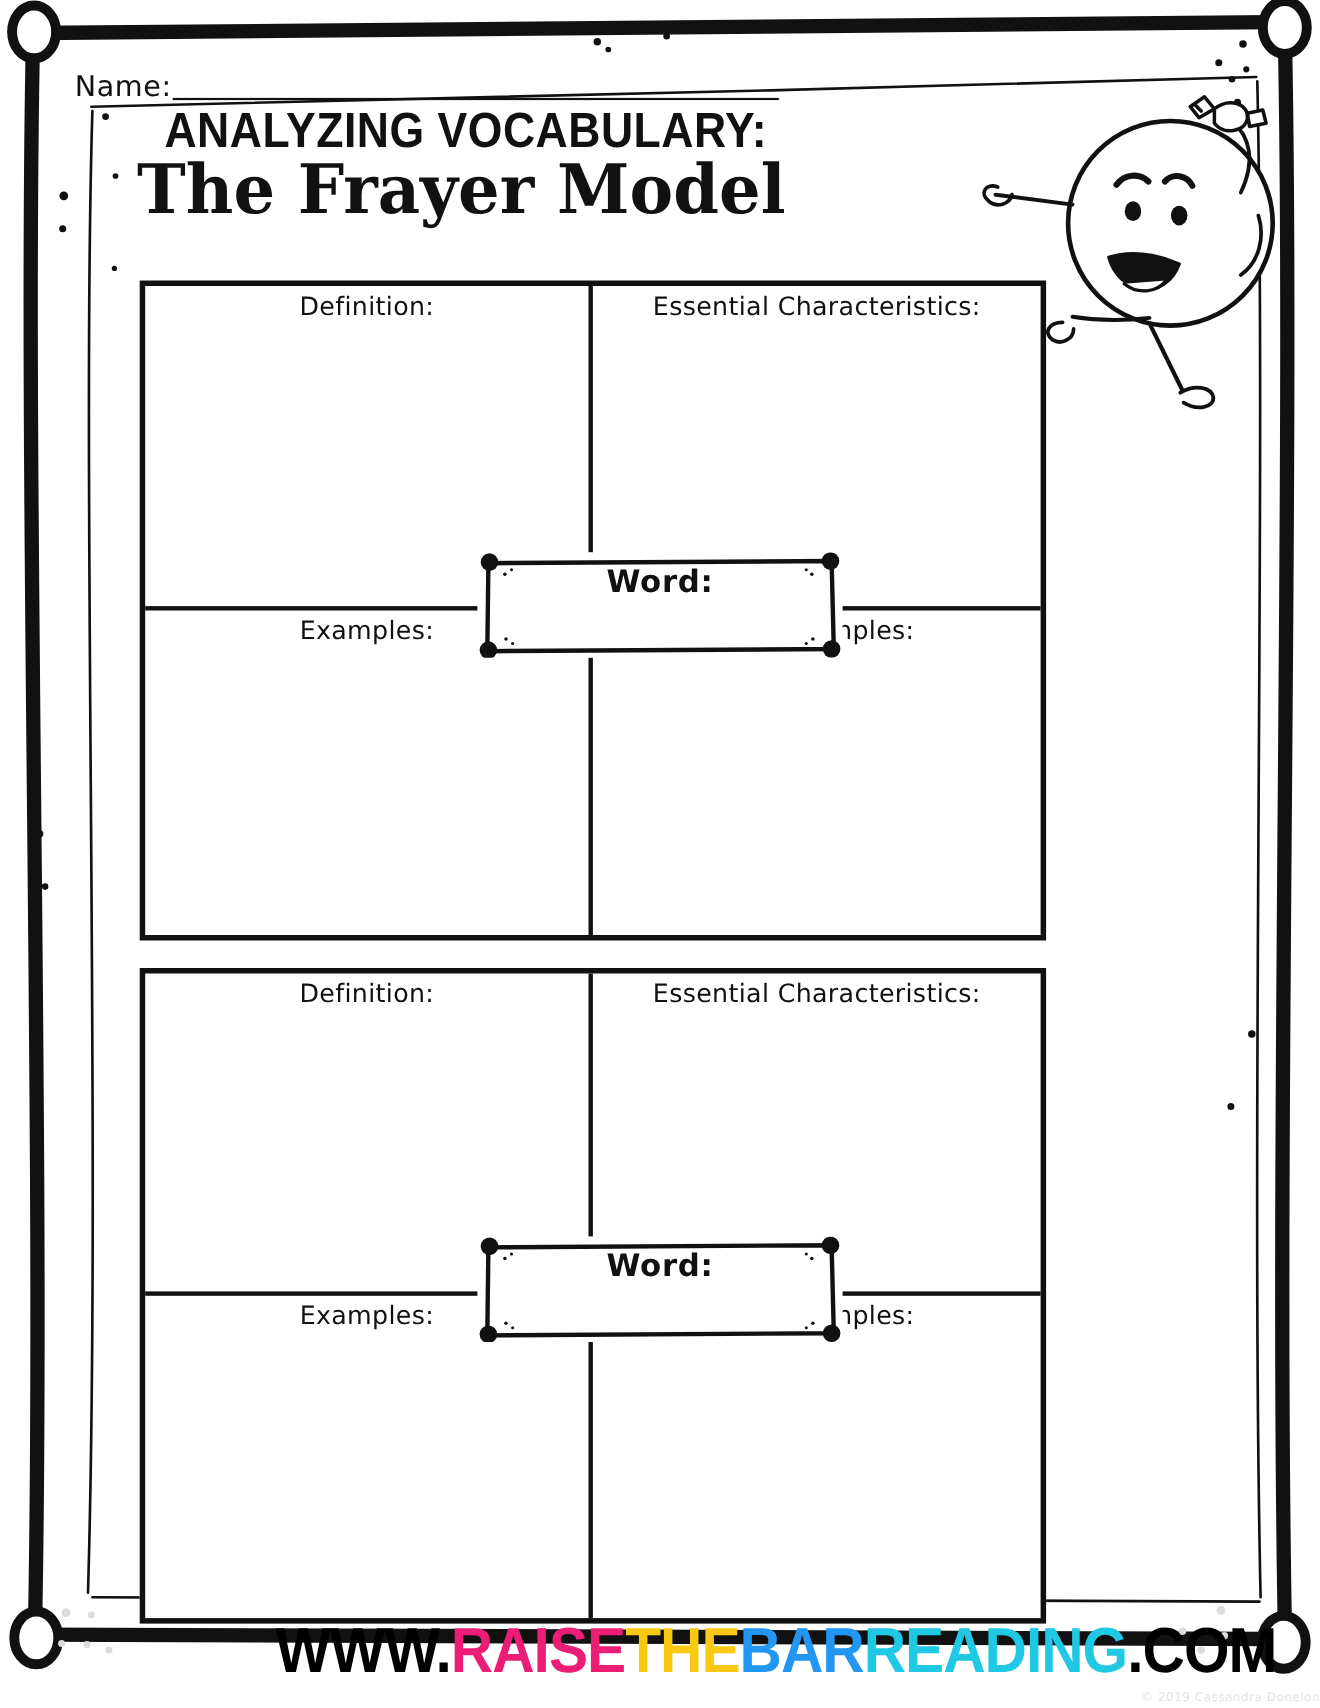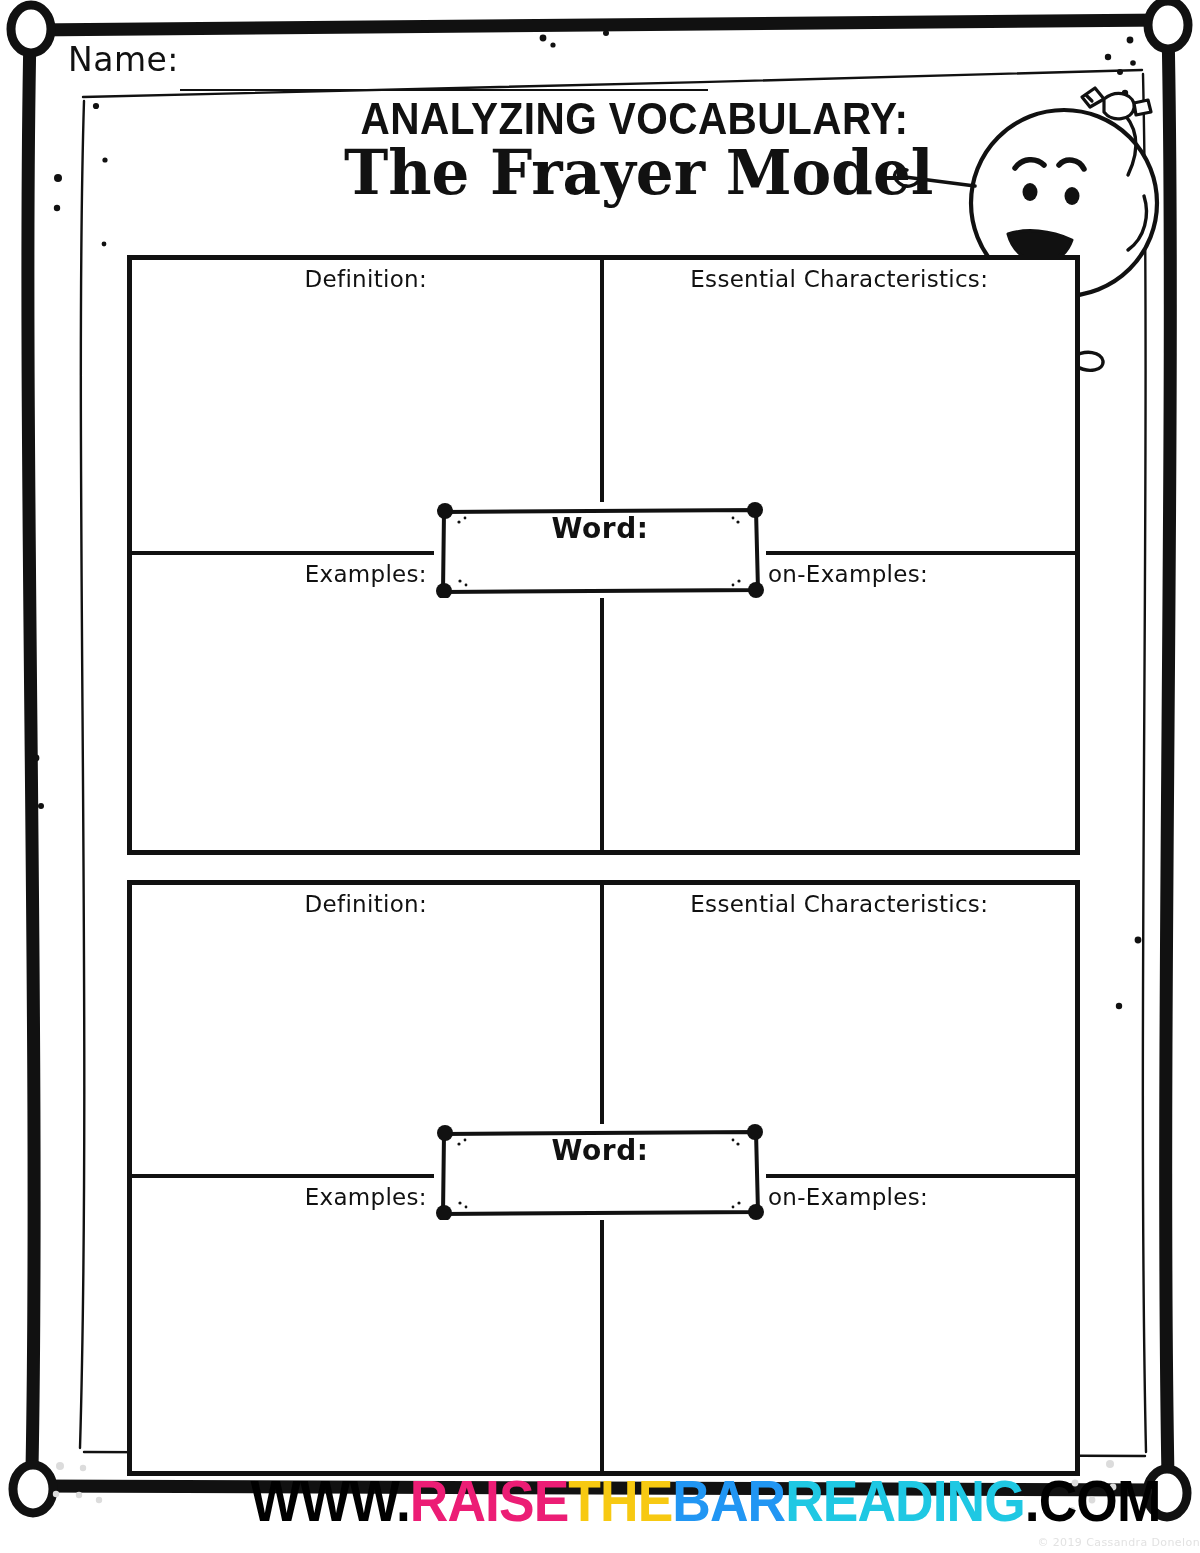--- a/index.html
+++ b/index.html
@@ -32,41 +32,41 @@
     position: absolute;
     left: 68px;
     top: 58px;
     width: 640px;
     height: 36px;
     display: flex;
     align-items: flex-end;
   }
   .name-label {
     font-family: "DejaVu Sans", sans-serif;
-    font-size: 33px;
+    font-size: 26px;
     letter-spacing: 0.5px;
     color: #111;
     line-height: 1;
-    padding-bottom: 18px;
+    padding-bottom: 2px;
     white-space: nowrap;
   }
   .name-rule {
     flex: 1;
     border-bottom: 2.5px solid #111;
     margin-left: 1px;
     margin-bottom: 3px;
   }
 
   
   .title-block {
     position: absolute;
-    left: 120px;
+    left: 108px;
     top: 96px;
     width: 830px;
-    text-align: right;
+    text-align: left;
   }
   .title-line1 {
     font-family: "Liberation Sans Narrow", "Liberation Sans", sans-serif;
     font-weight: 700;
     font-size: 45px;
     letter-spacing: 0.5px;
     color: #111;
     transform: scaleX(0.90);
     line-height: 1.04;
     white-space: nowrap;
@@ -79,21 +79,21 @@
     line-height: 1.04;
     margin-top: -2px;
     transform: scaleX(0.96);
     white-space: nowrap;
   }
 
   
   .frayer {
     position: absolute;
     left: 127px;
-    width: 953px;
+    width: 824px;
     border: 5px solid #111;
     box-sizing: border-box;
     background: #ffffff;
   }
   #frayer-1 { top: 255px;  height: 600px; }
   #frayer-2 { top: 880px;  height: 596px; }
 
   .frayer-row {
     position: relative;
     display: flex;

